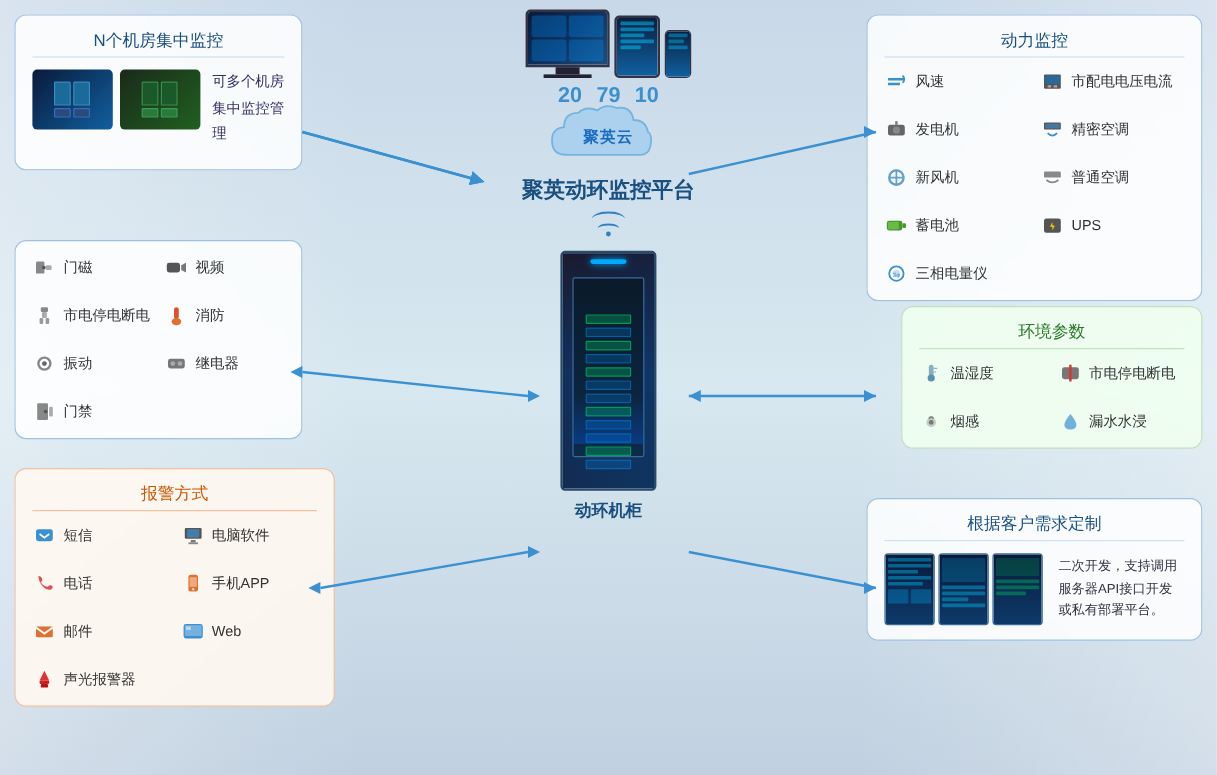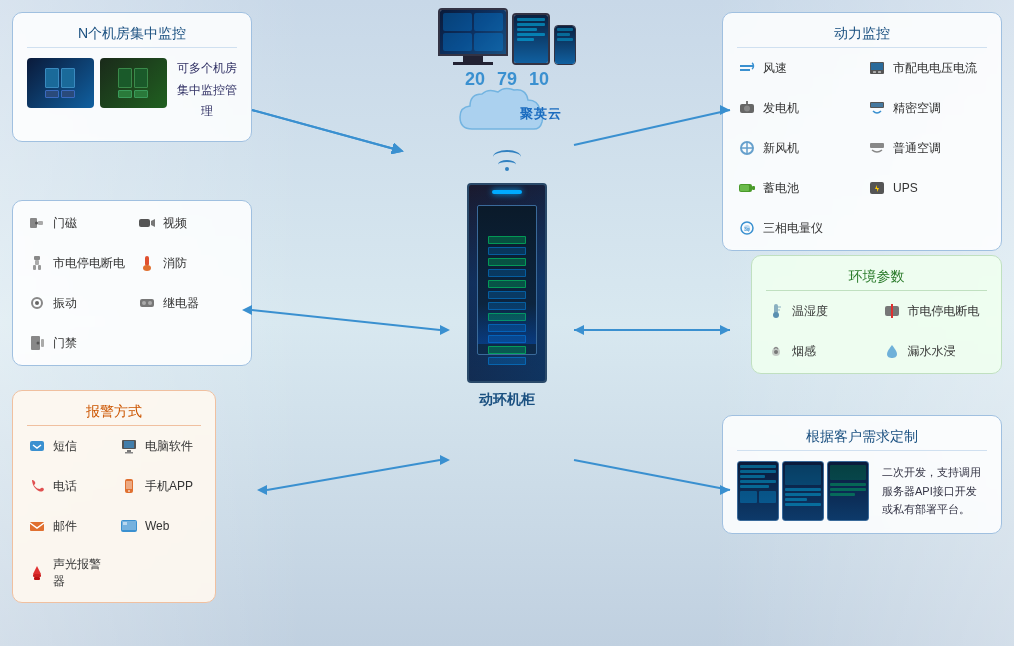--- a/index.html
+++ b/index.html
@@ -135,21 +135,21 @@
       width: 100%;
       height: 100%;
       background: linear-gradient(180deg, #0a2040 0%, #1060a0 100%);
       padding: 2px;
     }
 
     .cloud-shape {
       position: relative;
       display: flex;
       align-items: center;
-      justify-content: flex-end;
+      justify-content: center;
       margin-top: -10px;
     }
 
     .cloud-svg {
       width: 110px;
       height: 60px;
     }
 
     .cloud-text {
       position: absolute;
@@ -307,21 +307,20 @@
       display: flex;
       flex-direction: column;
       justify-content: center;
       padding-left: 4px;
     }
 
     .dc-desc {
       font-size: 12px;
       color: #336;
       line-height: 1.8;
-      text-align: center;
     }
 
     
     .panel-security {
       top: 200px;
       left: 12px;
       width: 240px;
       border: 1.5px solid #a0c0e0;
     }
 
@@ -349,21 +348,21 @@
 
     .item-label {
       font-size: 12px;
       color: #333;
     }
 
     
     .panel-alarm {
       top: 390px;
       left: 12px;
-      width: 204px;
+      width: 267px;
       border: 1.5px solid #f0c0a0;
       background: rgba(255,248,240,0.9);
     }
 
     .panel-alarm .panel-title {
       color: #cc5500;
       border-color: #f0c0a0;
     }
 
     
@@ -497,20 +496,21 @@
         <span><span class="num-val">10</span></span>
       </div>
 
       <div class="cloud-shape">
         <svg class="cloud-svg" viewBox="0 0 110 60">
           <path d="M20,45 Q8,45 8,33 Q8,23 18,22 Q18,10 30,10 Q36,4 46,8 Q52,2 62,6 Q74,4 76,16 Q86,16 88,26 Q92,28 90,38 Q88,46 80,45 Z" fill="#a8d0f0" stroke="#6ab0e0" stroke-width="1.5" opacity="0.9"></path>
         </svg>
         <span class="cloud-text">聚英云</span>
       </div>
 
+      <div class="platform-title">聚英动环监控平台</div>
     </div>
 
     <div class="wifi-signal" style="margin-top:6px;">
       <div class="wifi-arc" style="width:28px;height:14px;border-width:2.5px;"></div>
       <div class="wifi-arc" style="width:18px;height:9px;border-width:2.5px;margin-top:-6px;"></div>
       <div style="width:4px;height:4px;background:#3080c0;border-radius:50%;margin-top:-4px;"></div>
     </div>
 
     <div class="cabinet-area" style="margin-top:4px;">
       <div class="cabinet">

